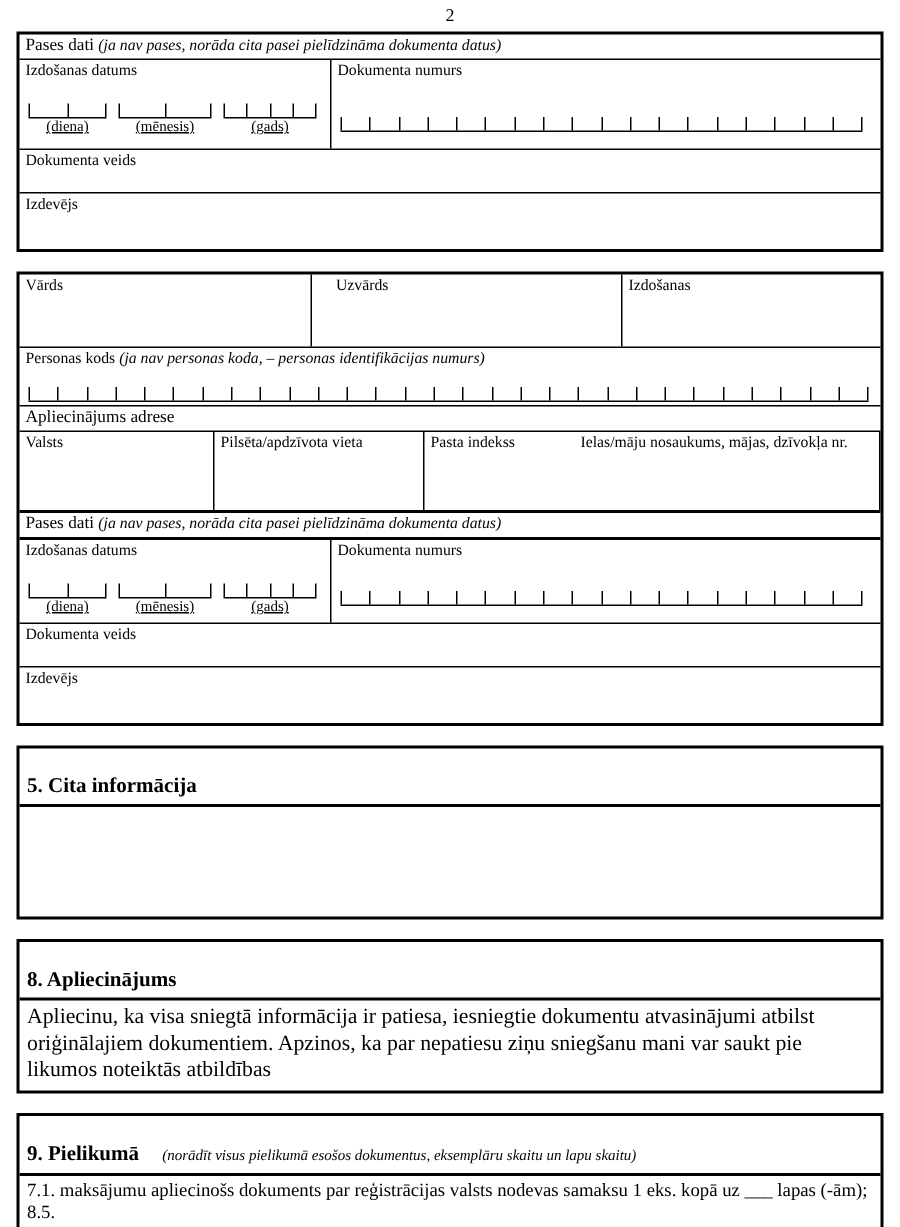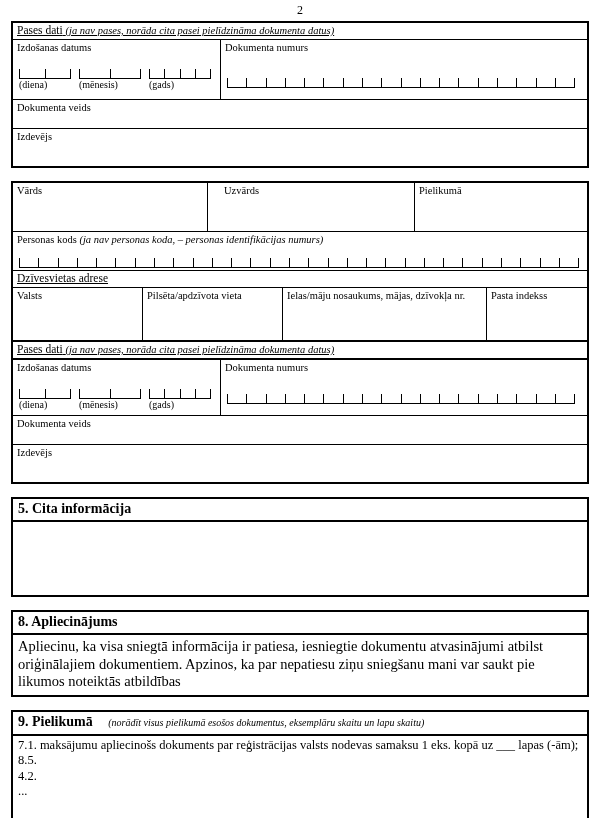--- a/index.html
+++ b/index.html
@@ -38,21 +38,20 @@
     border: 2px solid #000;
     box-sizing: border-box;
     margin-bottom: 7px;
   }
 
   .bar {
     border-bottom: 1px solid #000;
     padding: 1px 4px 2px 4px;
     font-size: 11.5px;
     line-height: 13px;
-    text-decoration: underline;
   }
   .bar .ital {
     font-style: italic;
     font-size: 10.5px;
   }
   .bar.thickline { border-bottom: 2px solid #000; }
 
   .row { display: flex; }
   .cell {
     box-sizing: border-box;
@@ -81,30 +80,31 @@
     height: 9px;
   }
   .comb-wrap { padding-left: 6px; padding-right: 6px; }
 
   .sub-caption {
     font-size: 10px;
     line-height: 11px;
     display: flex;
     padding-left: 6px;
   }
-  .sub-caption span { text-align: left; }
+  .sub-caption span { text-align: center; text-decoration: underline; }
 
   .date-group { display: flex; align-items: flex-end; }
 
   .big-title {
     font-weight: bold;
     font-size: 14px;
     line-height: 16px;
     padding: 2px 4px 3px 5px;
     border-bottom: 2px solid #000;
+    margin-top: 16px;
   }
   .big-title .note {
     font-weight: normal;
     font-style: italic;
     font-size: 10px;
   }
   .body-text {
     font-size: 14.5px;
     line-height: 17.5px;
     padding: 3px 6px 4px 5px;
@@ -234,21 +234,21 @@
     <div class="block">
 
       <div class="row hline">
         <div class="cell vline" style="width:195px; height:48px;">
           <div class="cell-label">Vārds</div>
         </div>
         <div class="cell vline" style="width:195px; height:48px;margin-left:12px;">
           <div class="cell-label">Uzvārds</div>
         </div>
         <div class="cell" style="flex:1; height:48px;">
-          <div class="cell-label">Pielikumā</div>
+          <div class="cell-label">Izdošanas</div>
         </div>
       </div>
 
       <div class="cell hline" style="height:39px;">
         <div class="cell-label">
           <span>Personas kods</span>
           <span style="font-style:italic;">(ja nav personas koda, – personas identifikācijas numurs)</span>
         </div>
         <div class="comb-wrap">
           <div class="comb" style="width:560px; margin-top:4px;">
@@ -309,35 +309,35 @@
             <div class="tick"></div>
               <div style="flex:1"></div>
             <div class="tick"></div>
               <div style="flex:1"></div>
             <div class="tick"></div>
           </div>
         </div>
       </div>
 
       <div class="bar">
-        <span>Dzīvesvietas adrese</span>
+        <span>Apliecinājums adrese</span>
       </div>
 
       <div class="row">
         <div class="cell vline" style="width:130px; height:52px;">
           <div class="cell-label">Valsts</div>
         </div>
         <div class="cell vline" style="width:140px; height:52px;">
           <div class="cell-label">Pilsēta/apdzīvota vieta</div>
         </div>
+        <div class="cell" style="flex:1; height:52px;">
+          <div class="cell-label">Pasta indekss</div>
+        </div>
         <div class="cell vline" style="width:204px; height:52px;">
           <div class="cell-label">Ielas/māju nosaukums, mājas, dzīvokļa nr.</div>
-        </div>
-        <div class="cell" style="flex:1; height:52px;">
-          <div class="cell-label">Pasta indekss</div>
         </div>
       </div>
 
       <div class="bar thickline" style="border-top:2px solid #000;">
         <span>Pases dati</span>
         <span class="ital">(ja nav pases, norāda cita pasei pielīdzināma dokumenta datus)</span>
       </div>
 
       <div class="row hline">
         <div class="cell vline" style="width:208px;">

